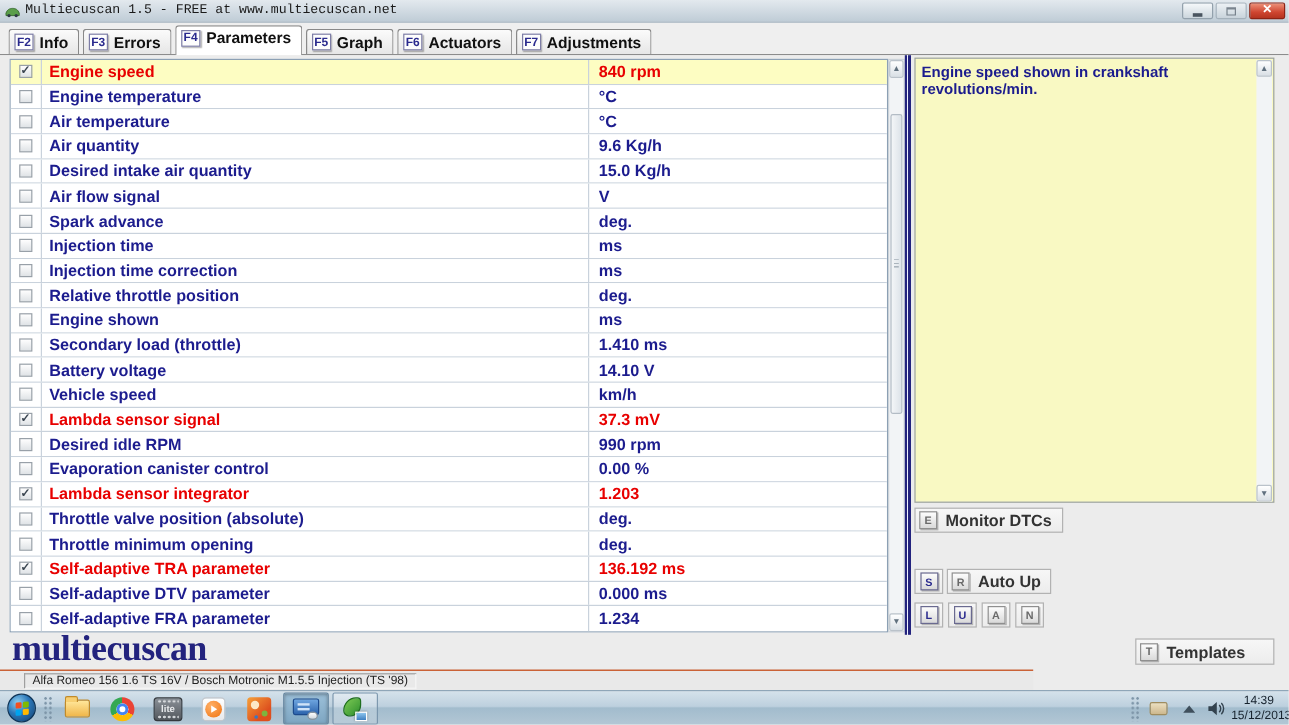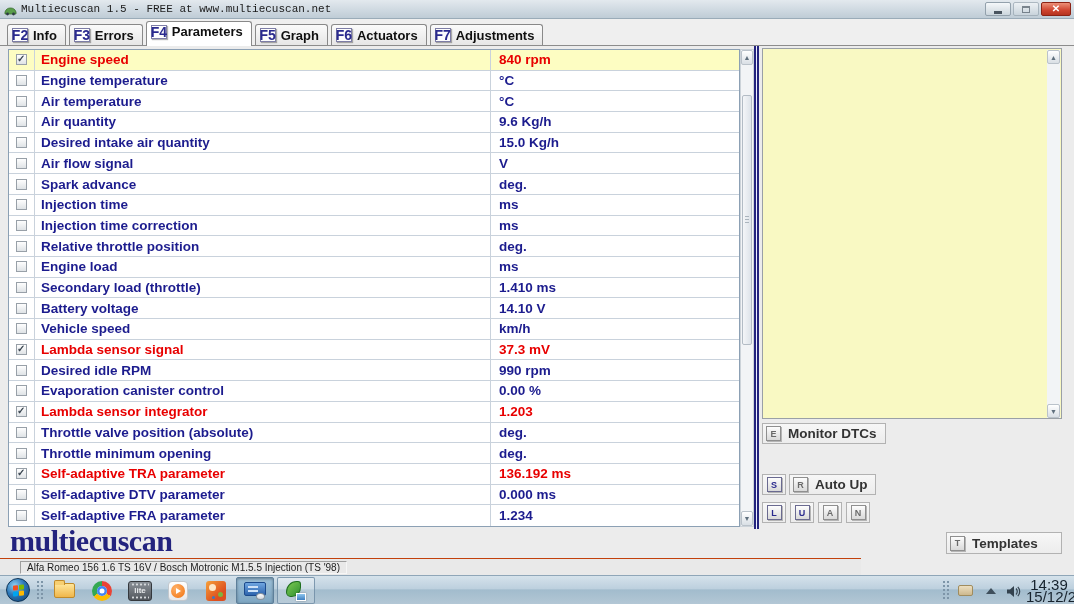--- a/index.html
+++ b/index.html
@@ -23,21 +23,21 @@
   .glyph-close { color:#fff; font-size:10px; font-weight:bold; line-height:10px; }
 
   
   .tabstrip { position:absolute; left:0; top:19px; width:1074px; height:27px; background:#efefef;
     border-bottom:1px solid #8c8c8c; display:flex; align-items:flex-end; padding-left:7px; }
   .tab { display:flex; align-items:center; gap:5px; border:1px solid #898989; border-bottom:none;
     border-radius:3px 3px 0 0; background:linear-gradient(#fbfbfb,#e6e6e6); height:21px;
     padding:0 8px 0 4px; margin-right:3px; font-weight:bold; font-size:13px; color:#101010; position:relative; }
   .tab.active { background:#fff; height:25px; z-index:3; margin-bottom:-1px; padding-bottom:5px; }
   .tab-key { width:16px; height:14px; background:#fdfdfd; border:1px solid #7d7da6;
-    box-shadow:1px 1px 1px rgba(0,0,0,.3); font-size:14px; font-weight:bold; color:#2a2a8e;
+    box-shadow:1px 1px 1px rgba(0,0,0,.3); font-size:10px; font-weight:bold; color:#2a2a8e;
     display:flex; align-items:center; justify-content:center; }
 
   
   .client { position:absolute; left:0; top:46px; width:1074px; height:512px; background:#ececec; }
 
   
   .ptable { position:absolute; left:8px; top:3px; width:732px; height:478px;
     background:#fff; border:1px solid #8ca0b4; display:grid; grid-template-rows:repeat(23,1fr); }
   .prow { display:grid; grid-template-columns:26px 456px 1fr; border-bottom:1px solid #c9d2dc; background:#fff; }
   .prow:last-child { border-bottom:none; }
@@ -152,21 +152,21 @@
   .i-upd .leaf { position:absolute; left:0; top:0; width:15px; height:16px;
     background:linear-gradient(135deg,#7ecb55,#2e8f2e); border-radius:70% 20% 60% 30%; border:1px solid #1f6e1f; }
   .i-upd .pic { position:absolute; right:0; bottom:0; width:10px; height:8px; background:linear-gradient(#8ec6ef,#3f7fc0);
     border:1px solid #fff; box-shadow:0 0 2px rgba(0,0,0,.4); }
   .tray-icon { position:absolute; left:958px; top:9px; width:15px; height:11px; border-radius:2px;
     background:linear-gradient(#ecdfc0,#cdb88e); border:1px solid #a08c5e; }
   .tray-up { position:absolute; left:986px; top:12px; width:0; height:0;
     border-left:5px solid transparent; border-right:5px solid transparent; border-bottom:6px solid #3f4f5c; }
   .tray-speaker { position:absolute; left:1006px; top:8px; }
   .tray-clock { position:absolute; left:1026px; top:3px; width:46px; text-align:center;
-    font-size:15px; line-height:11.5px; color:#16222d; }
+    font-size:10px; line-height:11.5px; color:#16222d; }
 </style>
 </head>
 <body>
 
 <div class="screen">
 
   <div class="titlebar">
     <span class="app-icon">
       <svg width="13" height="13" viewBox="0 0 13 13">
           <path d="M1 8 C2 5,4 4,6.5 4 C9 4,11 5,12 8 L12 10 L1 10 Z" fill="#5a9e4a" stroke="#3a6e30" stroke-width="0.8"></path>
@@ -287,21 +287,21 @@
           <div class="c-check">
             <span class="cbox"></span>
           </div>
           <div class="c-name">Relative throttle position</div>
           <div class="c-value">deg.</div>
         </div>
         <div class="prow">
           <div class="c-check">
             <span class="cbox"></span>
           </div>
-          <div class="c-name">Engine load</div>
+          <div class="c-name">Engine shown</div>
           <div class="c-value">ms</div>
         </div>
         <div class="prow">
           <div class="c-check">
             <span class="cbox"></span>
           </div>
           <div class="c-name">Secondary load (throttle)</div>
           <div class="c-value">1.410 ms</div>
         </div>
         <div class="prow">
@@ -387,20 +387,21 @@
       <div class="sb-btn up">▲</div>
       <div class="sb-thumb" style="top:45px; height:250px;">
         <div class="sb-grip"></div>
       </div>
       <div class="sb-btn down">▼</div>
     </div>
 
     <div class="splitter"></div>
 
     <div class="info-panel">
+      <div class="info-text">Engine speed shown in crankshaft revolutions/min.</div>
       <div class="scroll-info">
         <div class="sb-btn up" style="height:14px;">▲</div>
         <div class="sb-btn down" style="height:14px;">▼</div>
       </div>
     </div>
 
     <div class="btn btn-monitor">
       <span class="keycap">E</span>
       <span>Monitor DTCs</span>
     </div>

